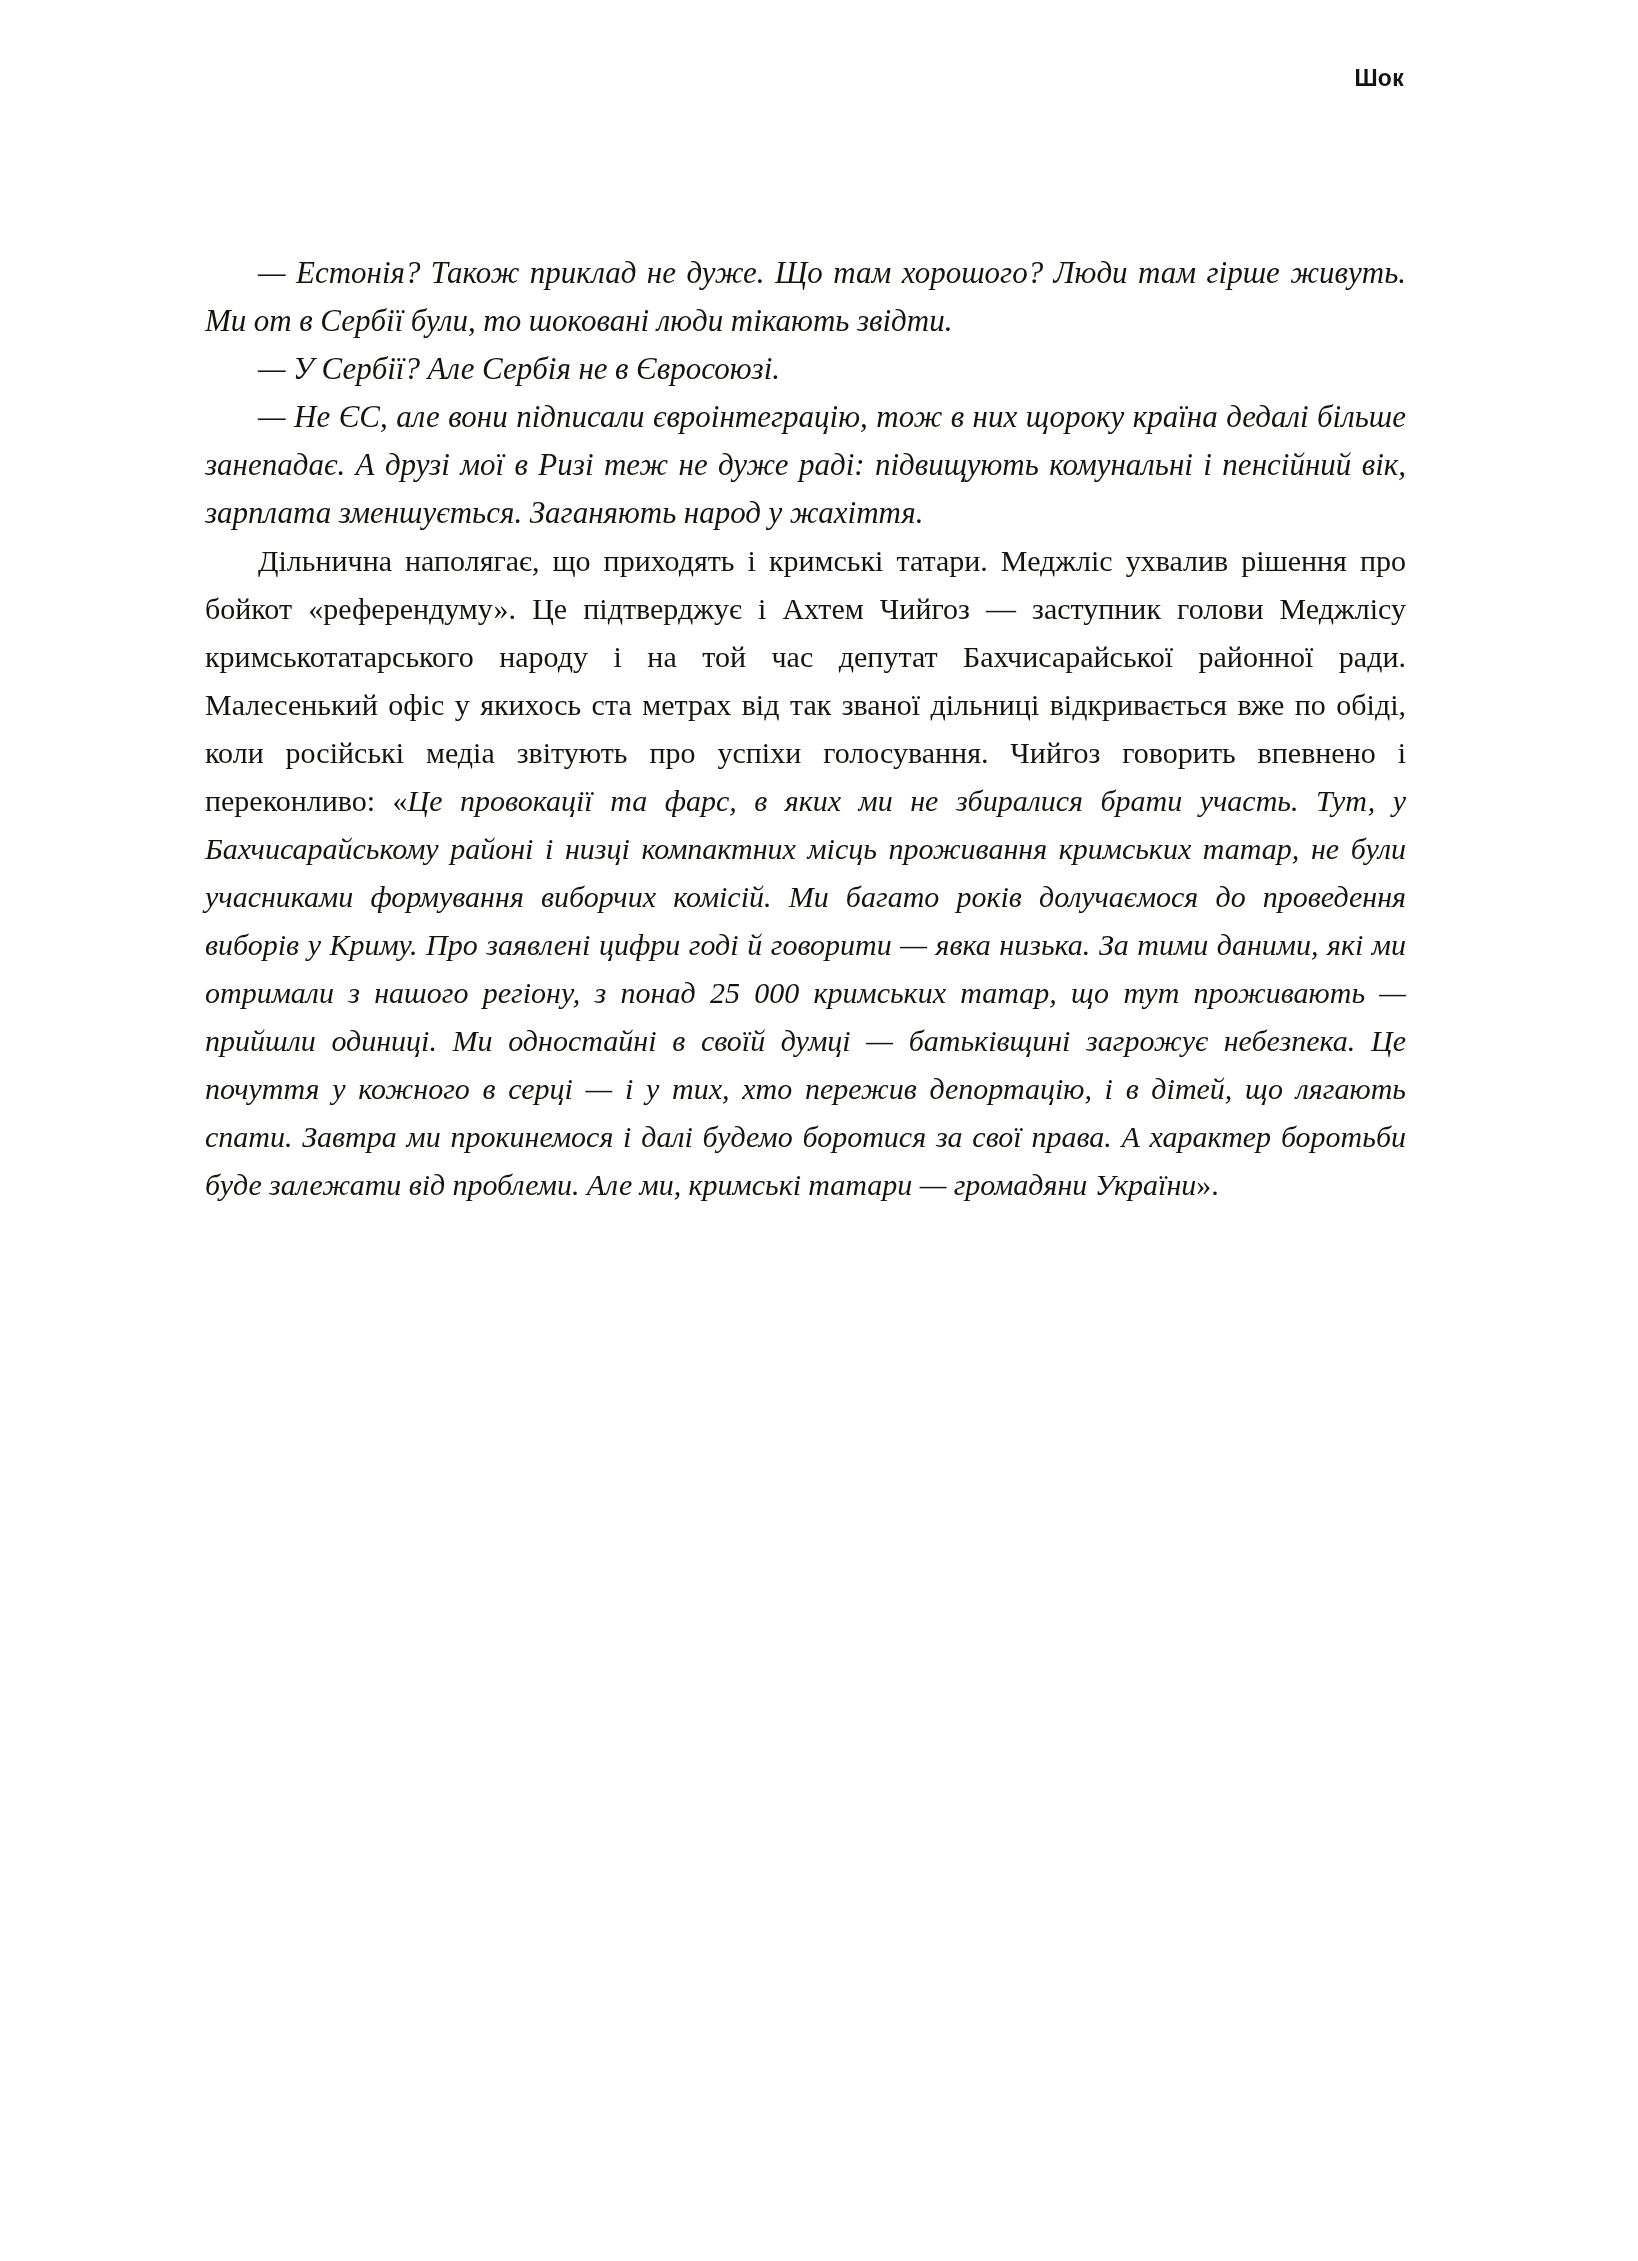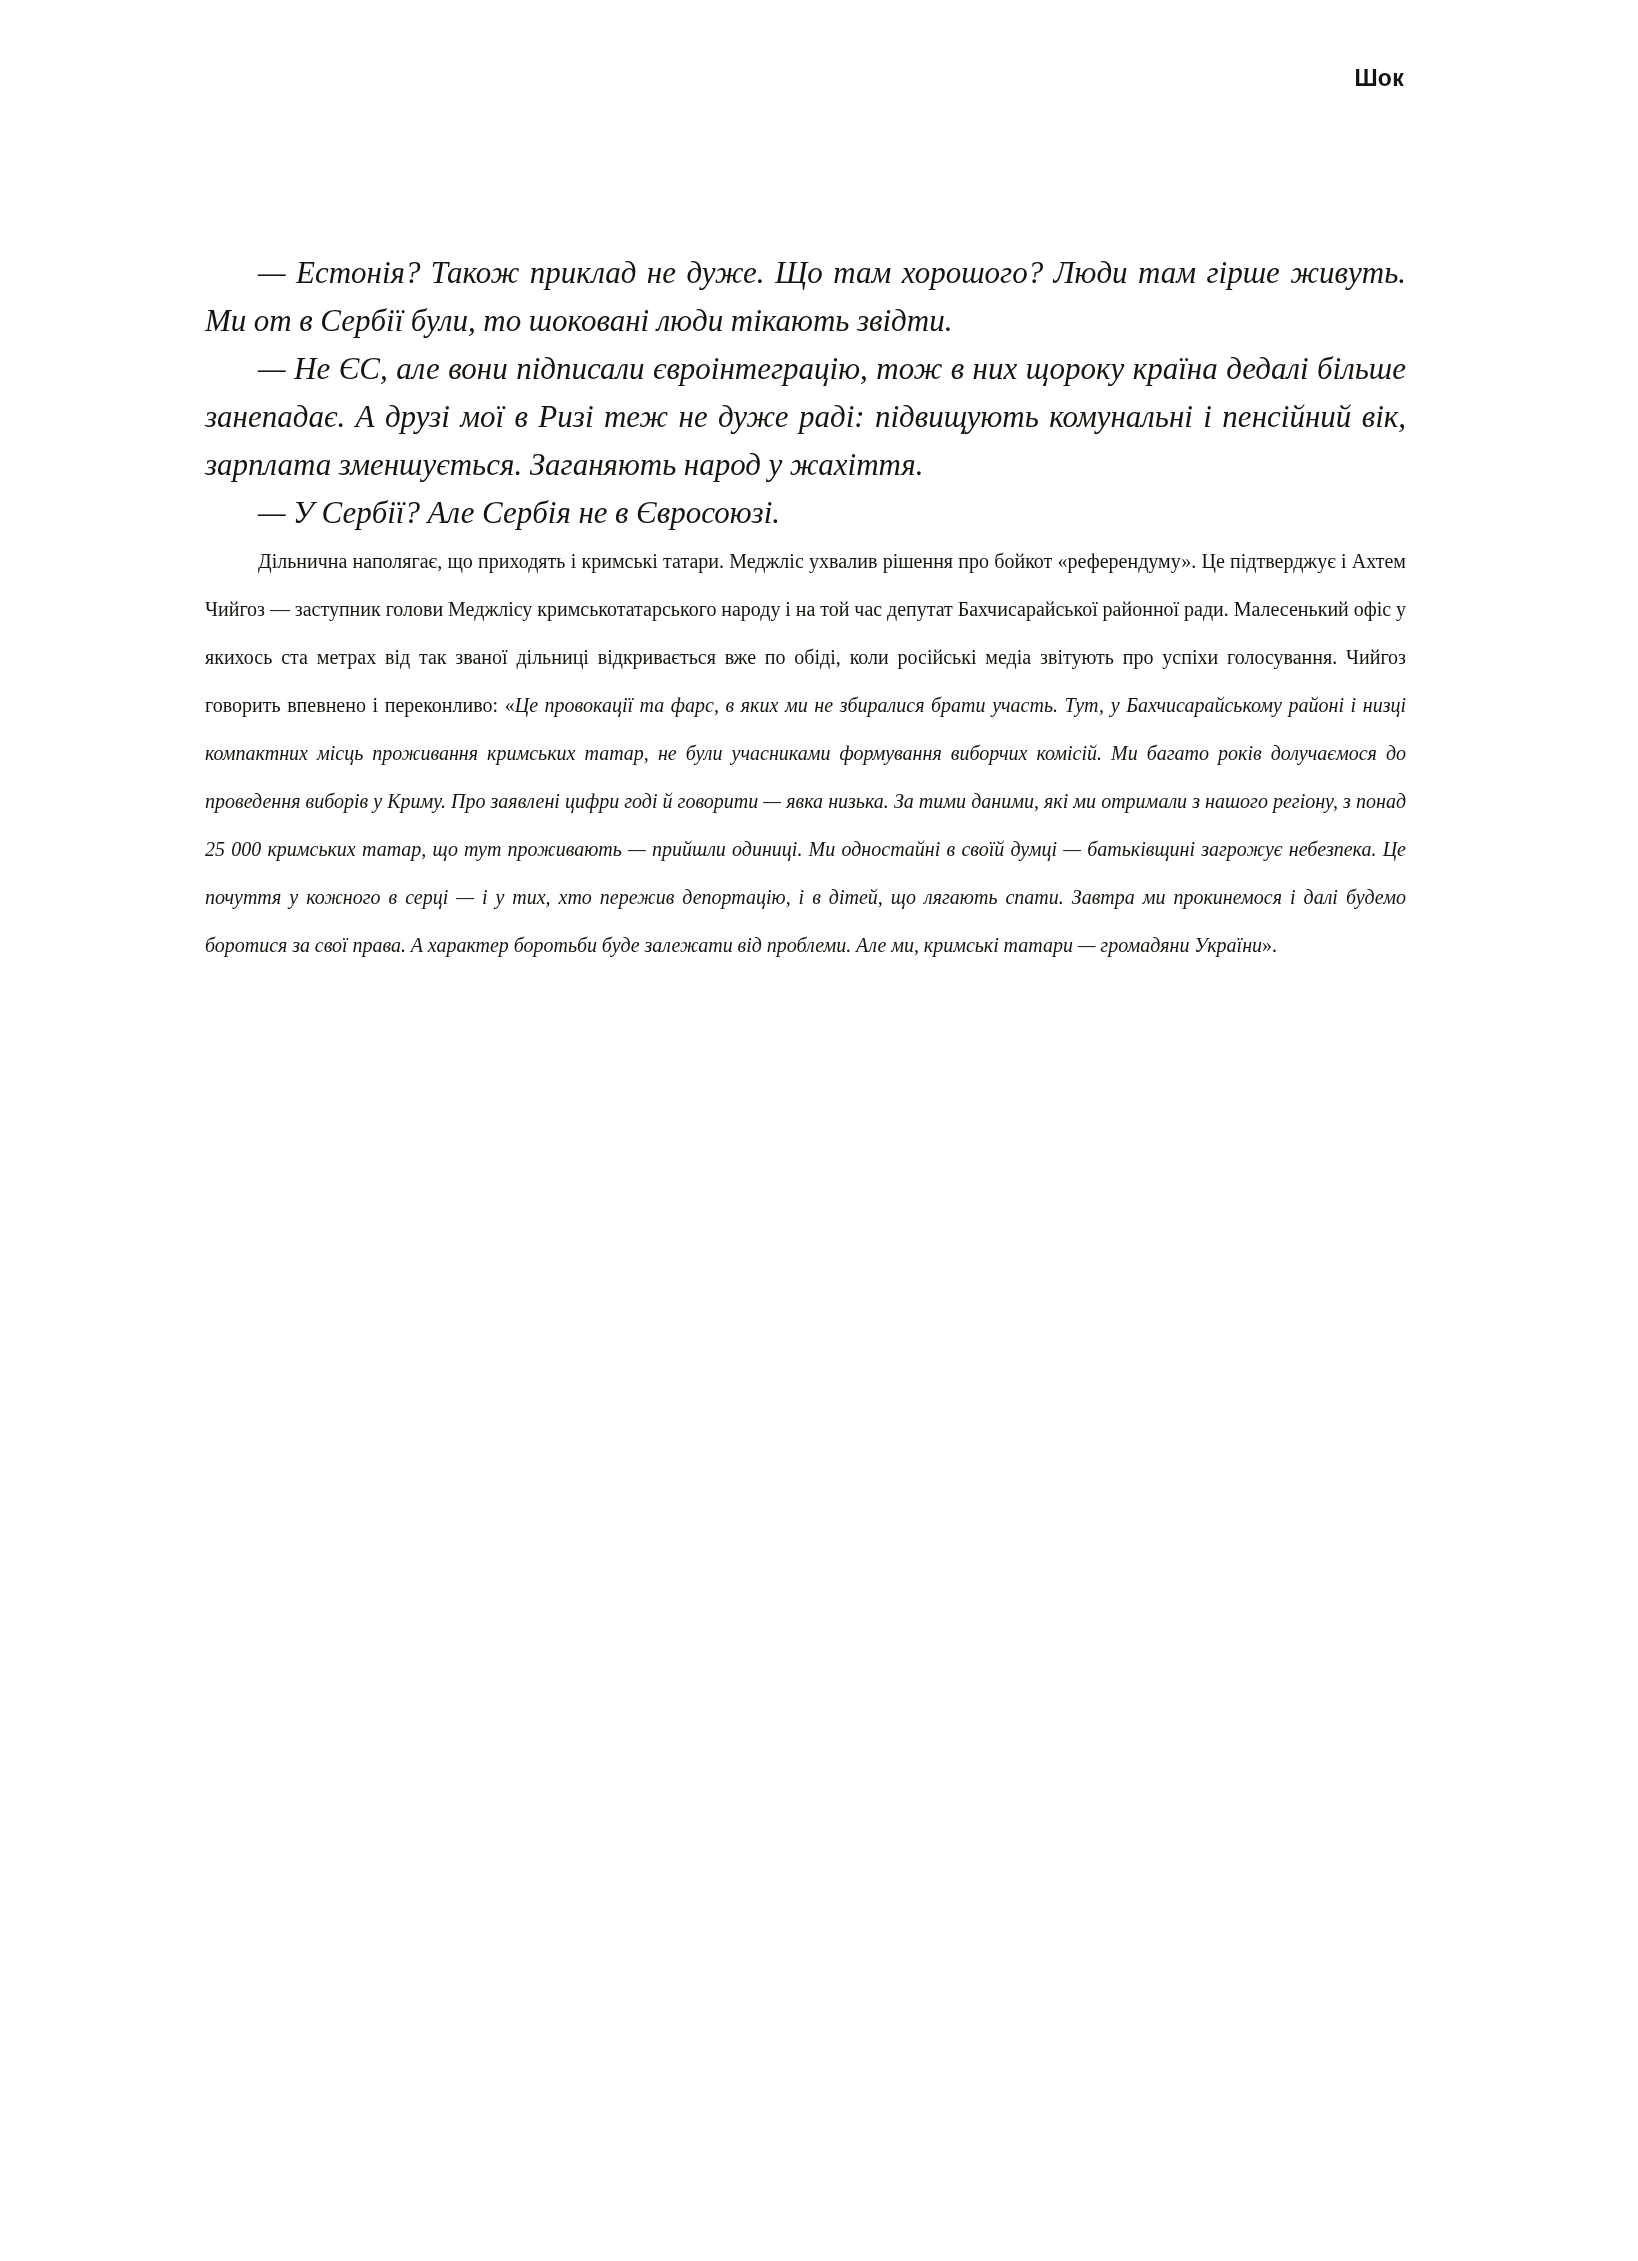--- a/index.html
+++ b/index.html
@@ -37,21 +37,21 @@
     position: absolute;
     top: 205px;
     left: 205px;
     width: 1201px;
     margin-top: 44px;
   }
 
   p.para {
     margin: 0;
     font-family: "Liberation Serif", "DejaVu Serif", serif;
-    font-size: 20px;
+    font-size: 30px;
     line-height: 48px;
     color: #16140f;
     text-align: justify;
     text-indent: 53px;
     hyphens: manual;
     -webkit-hyphens: manual;
     word-spacing: -0.2px;
   }
 
   p.para.italic {
@@ -86,23 +86,23 @@
 <body>
 
 <div class="page">
 
   <div class="running-head">Шок</div>
 
   <div class="textblock">
 
     <p class="para italic gap-dialog">— Естонія? Також приклад не дуже. Що там хорошого? Люди там гірше живуть. Ми от в Сербії були, то шоковані люди тікають звідти.</p>
 
+    <p class="para italic">— У Сербії? Але Сербія не в Євросоюзі.</p>
+
     <p class="para italic">— Не ЄС, але вони підписали євроінтеграцію, тож в них щороку країна дедалі більше занепадає. А друзі мої в Ризі теж не дуже раді: підвищують комунальні і пенсійний вік, зарплата зменшується. Заганяють народ у жахіття.</p>
-
-    <p class="para italic">— У Сербії? Але Сербія не в Євросоюзі.</p>
 
     <p class="para gap-block"><span>Дільнична наполягає, що приходять і кримські татари. Меджліс ухвалив рішення про бойкот «референдуму». Це підтверджує і Ахтем Чийгоз — заступник голови Меджлісу кримськотатарського народу і на той час депутат Бахчисарайської районної ради. Малесенький офіс у якихось ста метрах від так званої дільниці відкривається вже по обіді, коли російські медіа звітують про успіхи голосування. Чийгоз говорить впевнено і переконливо: «</span><em class="quote">Це провокації та фарс, в яких ми не збиралися брати участь. Тут, у Бахчисарайському районі і низці компактних місць проживання кримських татар, не були учасниками формування виборчих комісій. Ми багато років долучаємося до проведення виборів у Криму. Про заявлені цифри годі й говорити — явка низька. За тими даними, які ми отримали з нашого регіону, з понад 25 000 кримських татар, що тут проживають — прийшли одиниці. Ми одностайні в своїй думці — батьківщині загрожує небезпека. Це почуття у кожного в серці — і у тих, хто пережив депортацію, і в дітей, що лягають спати. Завтра ми прокинемося і далі будемо боротися за свої права. А характер боротьби буде залежати від проблеми. Але ми, кримські татари — громадяни України</em><span>».</span></p>
 
 
   </div>
 
   <div class="folio">23</div>
 
 </div>
 

